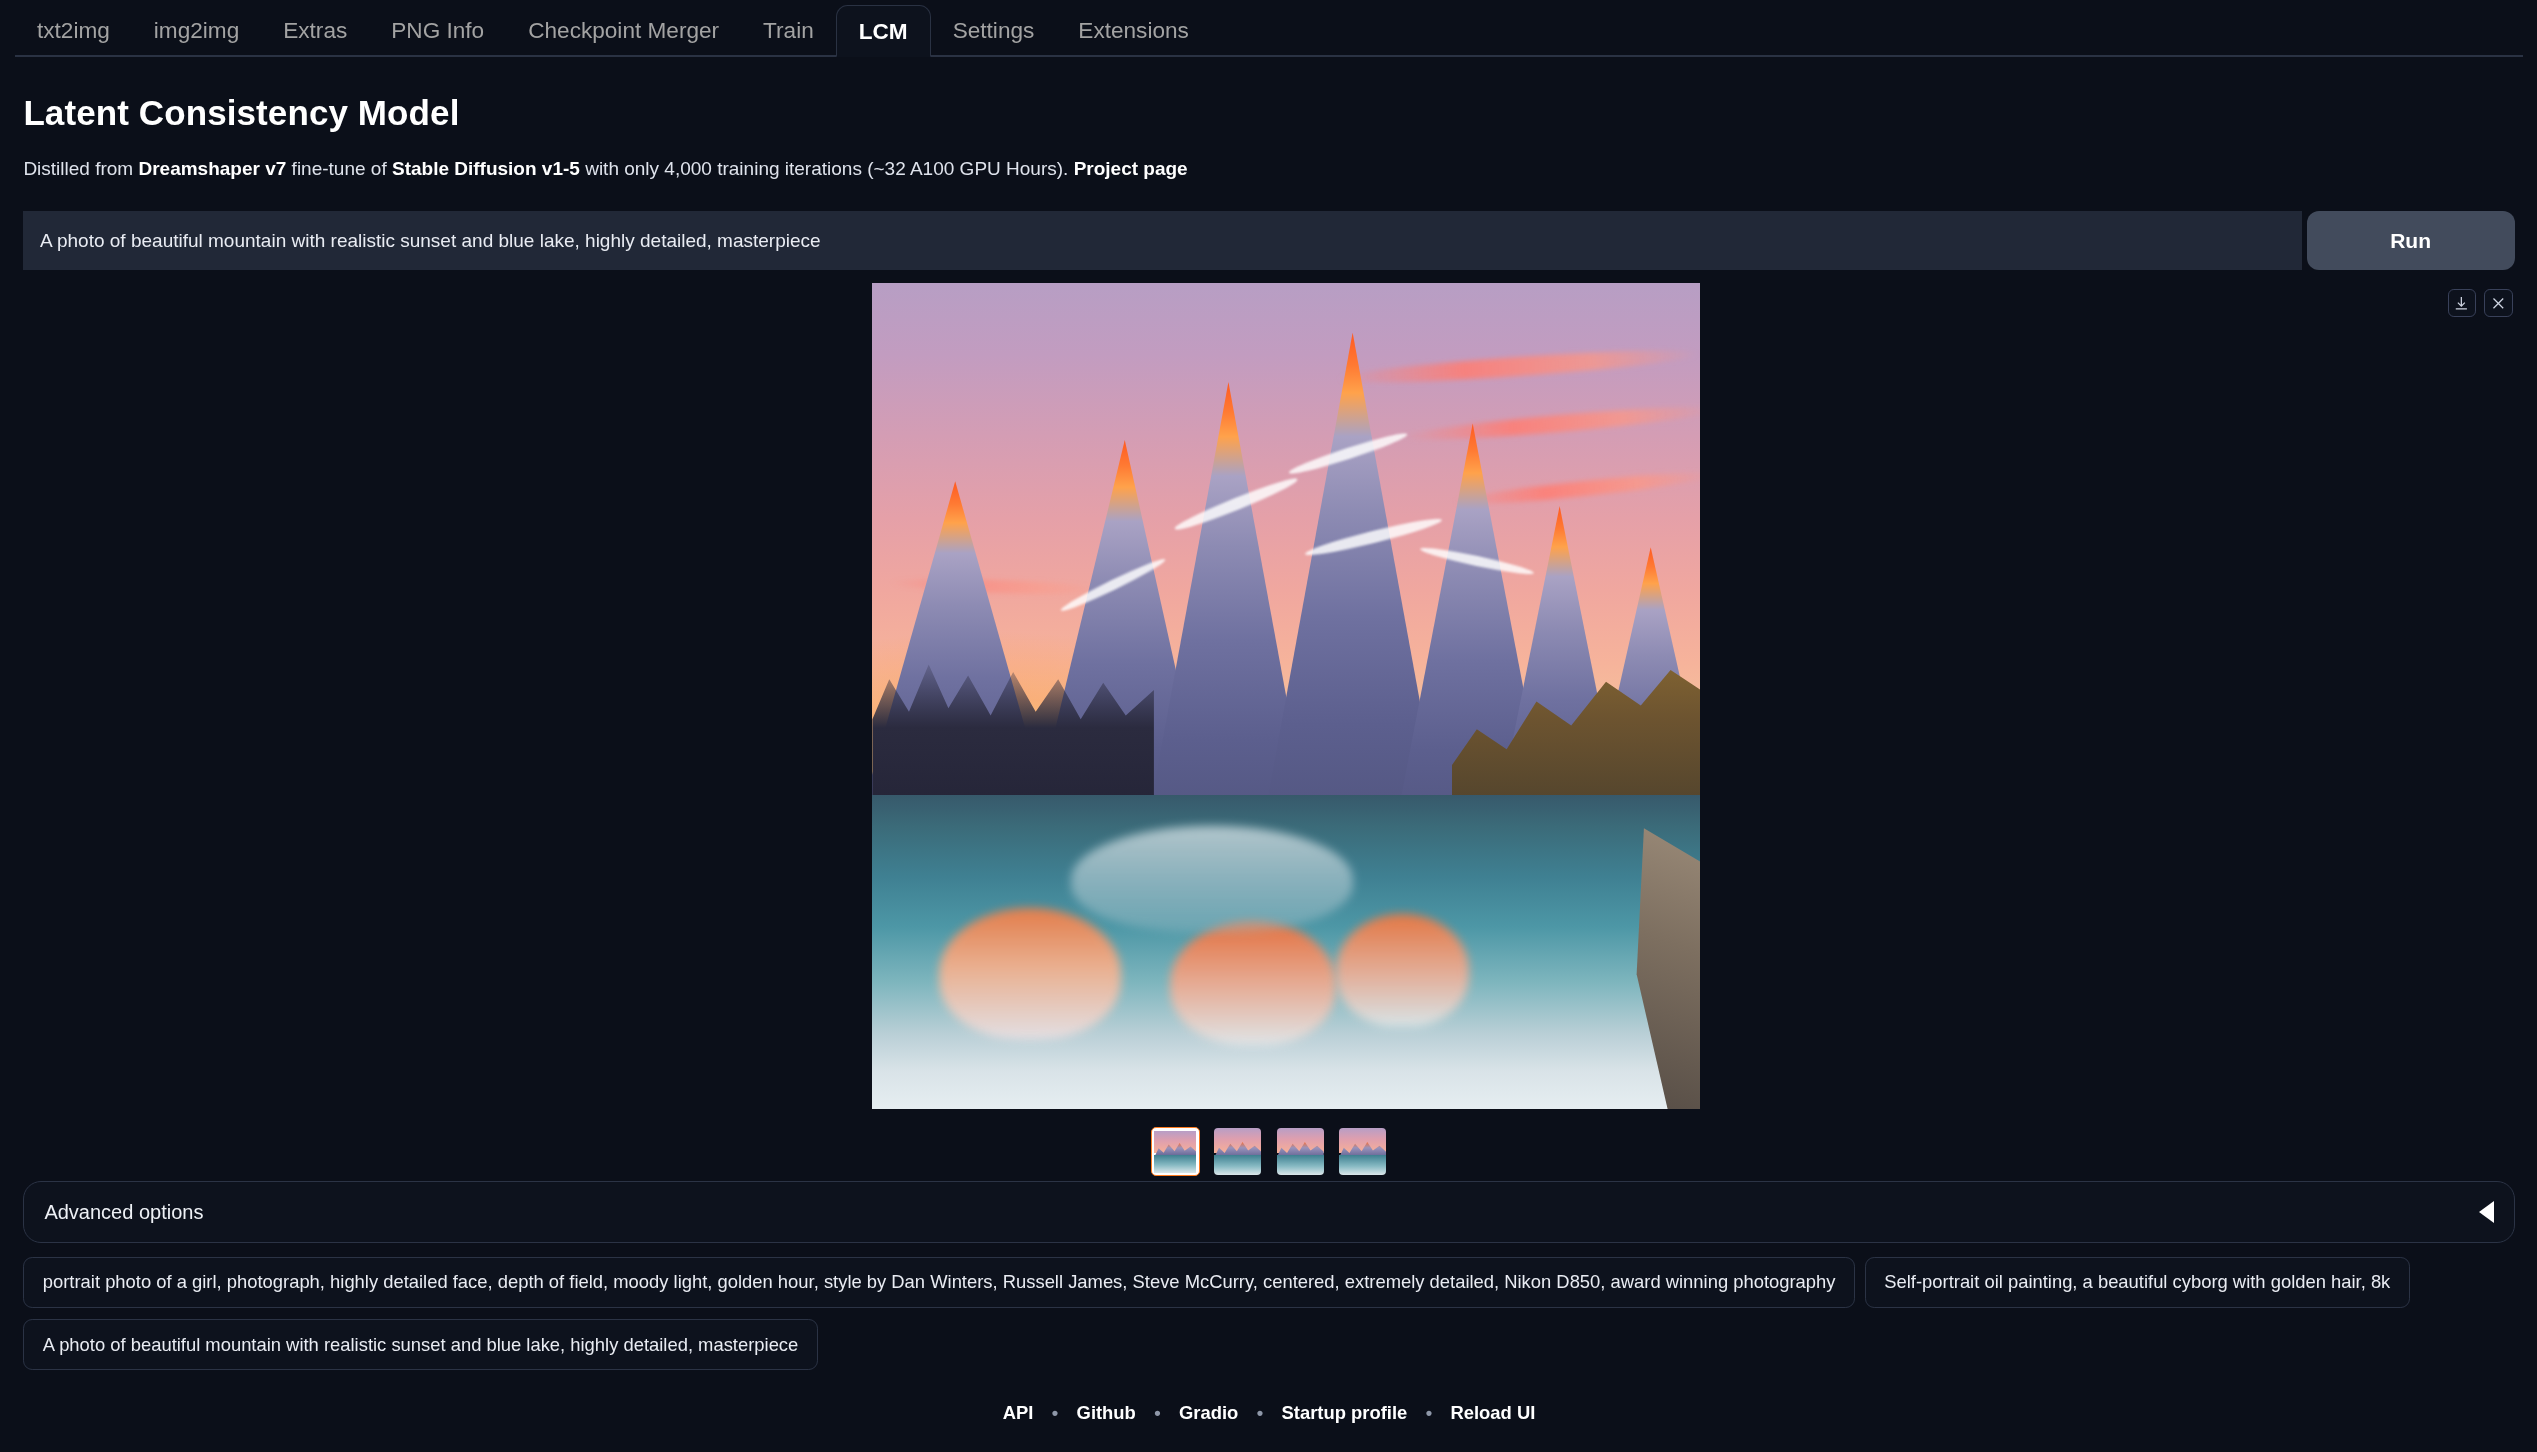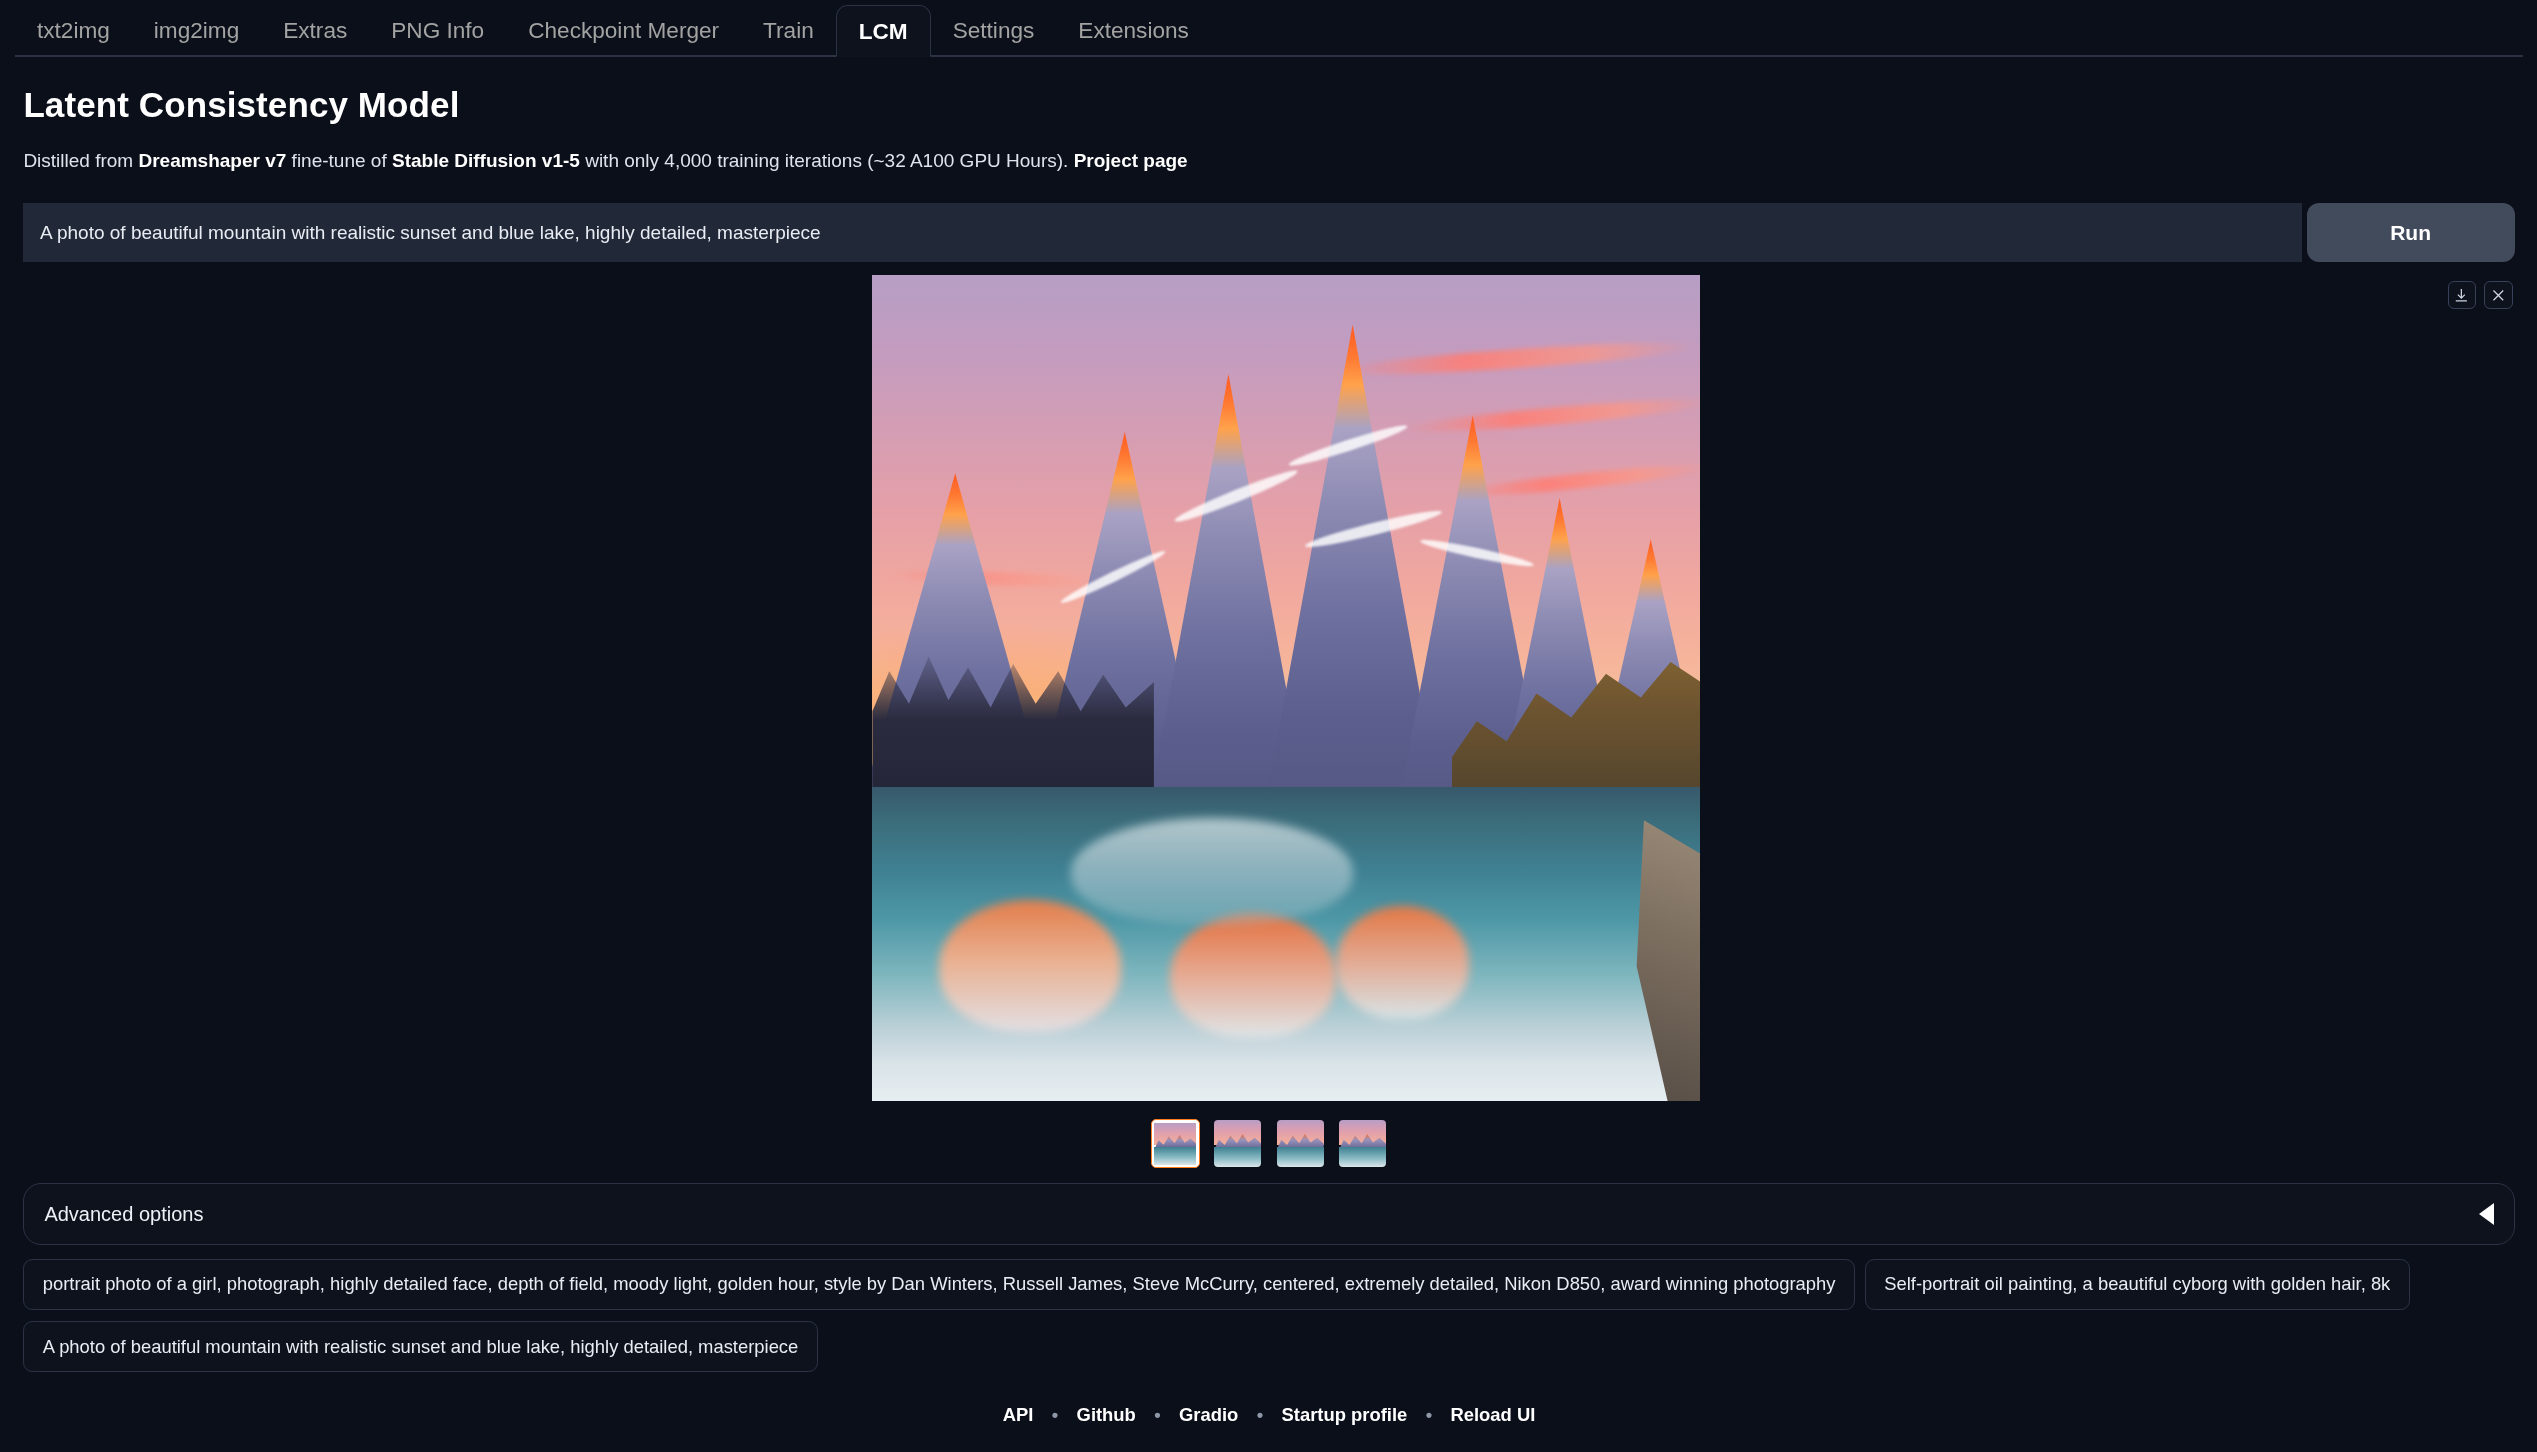--- a/index.html
+++ b/index.html
@@ -44,21 +44,21 @@
     font-weight: 600;
   }
 
   
   .page { padding: 0 23.4px; }
 
   .page-title {
     font-size: 35px;
     font-weight: 700;
     color: #ffffff;
-    margin-top: 28px;
+    margin-top: 36px;
     letter-spacing: 0.1px;
   }
 
   .subtitle {
     margin-top: 23.4px;
     font-size: 19px;
     color: #dfe3ec;
     line-height: 1.4;
   }
   .subtitle b { font-weight: 700; color:#ffffff; }
@@ -204,21 +204,21 @@
   .mini-sky { position:absolute; left:0; top:0; width:100%; height:52%;
     background: linear-gradient(180deg,#b89ec6 0%, #df9fae 45%, #f7b097 100%); }
   .mini-mtn { position:absolute; left:0; top:26%; width:100%; height:36%;
     background: linear-gradient(180deg,#ff6a2a 0%, #9a93bb 40%, #5e6090 100%);
     clip-path: polygon(0 100%, 10% 42%, 22% 72%, 34% 18%, 48% 62%, 60% 8%, 72% 58%, 86% 30%, 100% 66%, 100% 100%); }
   .mini-lake { position:absolute; left:0; bottom:0; width:100%; height:44%;
     background: linear-gradient(180deg,#3e7f90 0%, #86b9c2 55%, #dbe6ea 100%); }
 
   
   .adv {
-    margin-top: 24px;
+    margin-top: 14px;
     height: 62px;
     border: 0.8px solid #2b3345;
     border-radius: 18px;
     background: #0d121d;
     display: flex; align-items: center; justify-content: space-between;
     padding: 0 20px;
     cursor: pointer;
   }
   .adv-label { font-size: 20px; color:#eef1f6; }
   .adv-arrow {

